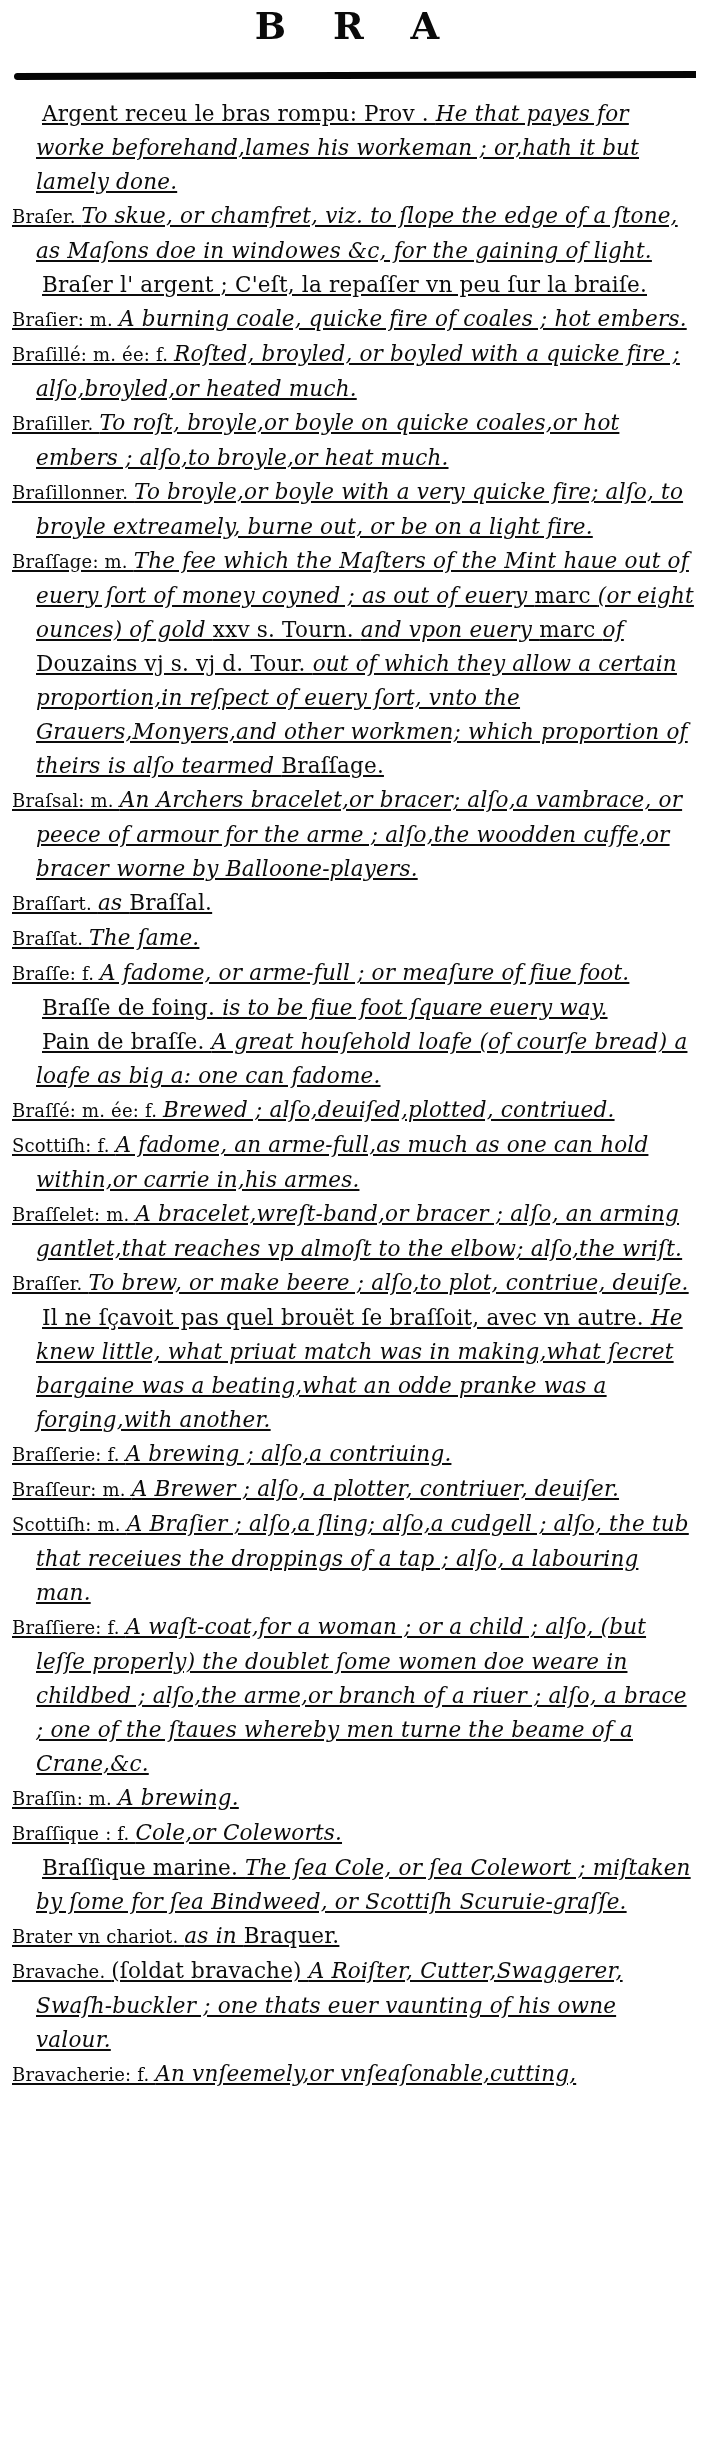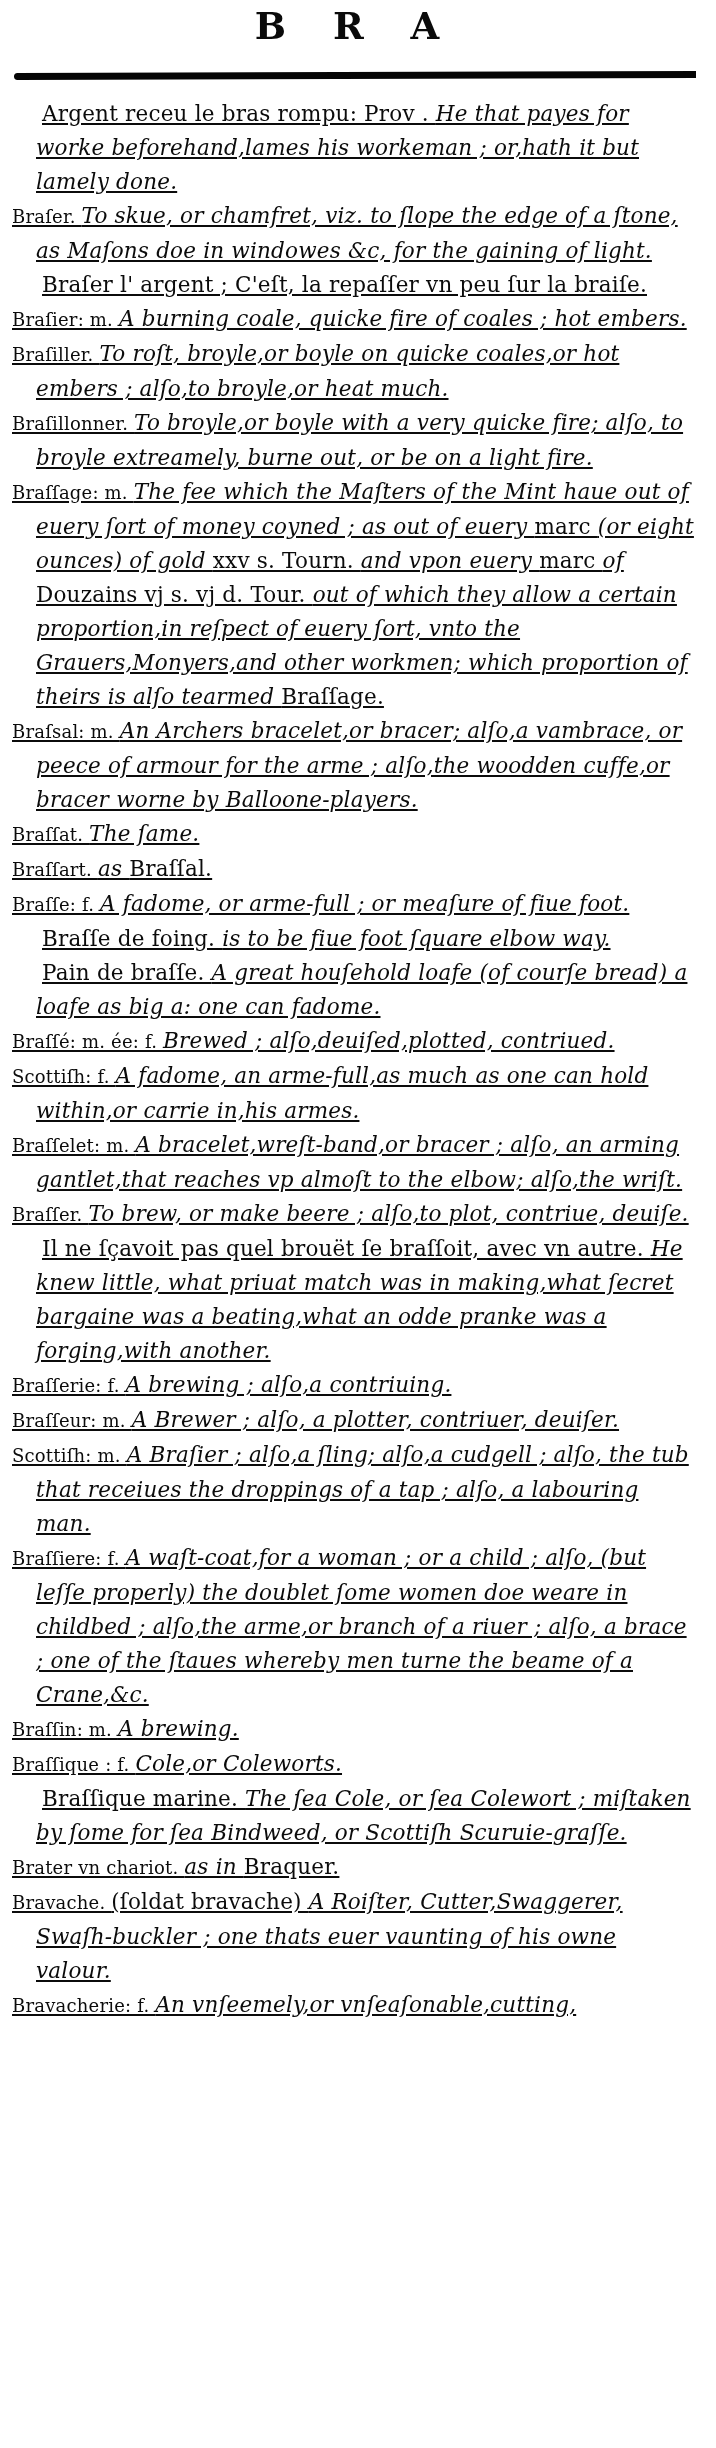--- a/index.html
+++ b/index.html
@@ -64,28 +64,29 @@
 <body>
 
 <div class="page">
   <div class="running-head">B R A</div>
   <div class="head-rule"></div>
   <div class="content" id="entries">
       <p class="sub"><span class="ro">Argent receu le bras rompu: Prov . </span><span class="it">He that payes for worke beforehand,lames his workeman ; or,hath it but lamely done.</span></p>
       <p class="entry"><span class="ro hw">Braſer. </span><span class="it">To skue, or chamfret, viz. to ſlope the edge of a ſtone, as Maſons doe in windowes &amp;c, for the gaining of light.</span></p>
       <p class="sub"><span class="ro">Braſer l' argent ; C'eſt, la repaſſer vn peu ſur la braiſe.</span></p>
       <p class="entry"><span class="ro hw">Braſier: m. </span><span class="it">A burning coale, quicke fire of coales ; hot embers.</span></p>
+      <p class="entry"><span class="ro hw">Braſillé: m. ée: f. </span><span class="it">Roſted, broyled, or boyled with a quicke fire ; alſo,broyled,or heated much.</span></p>
       <p class="entry"><span class="ro hw">Braſiller. </span><span class="it">To roſt, broyle,or boyle on quicke coales,or hot embers ; alſo,to broyle,or heat much.</span></p>
       <p class="entry"><span class="ro hw">Braſillonner. </span><span class="it">To broyle,or boyle with a very quicke fire; alſo, to broyle extreamely, burne out, or be on a light fire.</span></p>
       <p class="entry"><span class="ro hw">Braſſage: m. </span><span class="it">The fee which the Maſters of the Mint haue out of euery ſort of money coyned ; as out of euery </span><span class="ro">marc </span><span class="it">(or eight ounces) of gold </span><span class="ro">xxv s. Tourn. </span><span class="it">and vpon euery </span><span class="ro">marc </span><span class="it">of </span><span class="ro">Douzains vj s. vj d. Tour. </span><span class="it">out of which they allow a certain proportion,in reſpect of euery ſort, vnto the Grauers,Monyers,and other workmen; which proportion of theirs is alſo tearmed </span><span class="ro">Braſſage.</span></p>
       <p class="entry"><span class="ro hw">Braſsal: m. </span><span class="it">An Archers bracelet,or bracer; alſo,a vambrace, or peece of armour for the arme ; alſo,the woodden cuffe,or bracer worne by Balloone-players.</span></p>
+      <p class="entry"><span class="ro hw">Braſſart. </span><span class="it">as </span><span class="ro">Braſſal.</span></p>
       <p class="entry"><span class="ro hw">Braſſat. </span><span class="it">The ſame.</span></p>
-      <p class="entry"><span class="ro hw">Braſſart. </span><span class="it">as </span><span class="ro">Braſſal.</span></p>
       <p class="entry"><span class="ro hw">Braſſe: f. </span><span class="it">A fadome, or arme-full ; or meaſure of fiue foot.</span></p>
-      <p class="sub"><span class="ro">Braſſe de foing. </span><span class="it">is to be fiue foot ſquare elbow way.</span></p>
+      <p class="sub"><span class="ro">Braſſe de foing. </span><span class="it">is to be fiue foot ſquare euery way.</span></p>
       <p class="sub"><span class="ro">Pain de braſſe. </span><span class="it">A great houſehold loafe (of courſe bread) a loafe as big a: one can fadome.</span></p>
       <p class="entry"><span class="ro hw">Braſſé: m. ée: f. </span><span class="it">Brewed ; alſo,deuiſed,plotted, contriued.</span></p>
       <p class="entry"><span class="ro hw">Scottiſh: f. </span><span class="it">A fadome, an arme-full,as much as one can hold within,or carrie in,his armes.</span></p>
       <p class="entry"><span class="ro hw">Braſſelet: m. </span><span class="it">A bracelet,wreſt-band,or bracer ; alſo, an arming gantlet,that reaches vp almoſt to the elbow; alſo,the wriſt.</span></p>
       <p class="entry"><span class="ro hw">Braſſer. </span><span class="it">To brew, or make beere ; alſo,to plot, contriue, deuiſe.</span></p>
       <p class="sub"><span class="ro">Il ne ſçavoit pas quel brouët ſe braſſoit, avec vn autre. </span><span class="it">He knew little, what priuat match was in making,what ſecret bargaine was a beating,what an odde pranke was a forging,with another.</span></p>
       <p class="entry"><span class="ro hw">Braſſerie: f. </span><span class="it">A brewing ; alſo,a contriuing.</span></p>
       <p class="entry"><span class="ro hw">Braſſeur: m. </span><span class="it">A Brewer ; alſo, a plotter, contriuer, deuiſer.</span></p>
       <p class="entry"><span class="ro hw">Scottiſh: m. </span><span class="it">A Braſier ; alſo,a ſling; alſo,a cudgell ; alſo, the tub that receiues the droppings of a tap ; alſo, a labouring man.</span></p>
       <p class="entry"><span class="ro hw">Braſſiere: f. </span><span class="it">A waſt-coat,for a woman ; or a child ; alſo, (but leſſe properly) the doublet ſome women doe weare in childbed ; alſo,the arme,or branch of a riuer ; alſo, a brace ; one of the ſtaues whereby men turne the beame of a Crane,&amp;c.</span></p>

